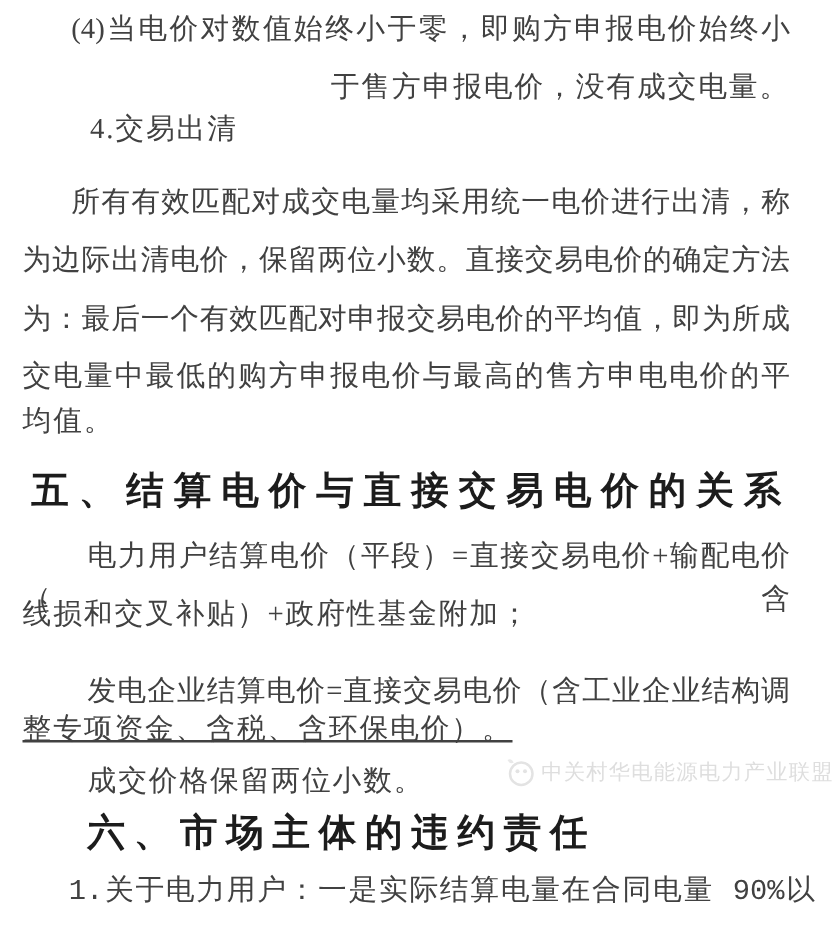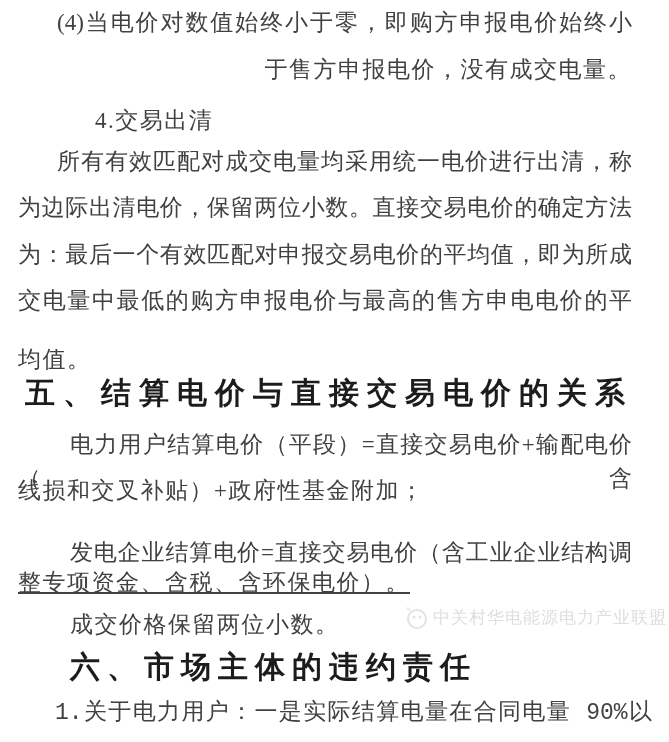--- a/index.html
+++ b/index.html
@@ -18,26 +18,26 @@
     letter-spacing:0; white-space:normal;
     text-align:justify; text-align-last:justify;
   }
   .heading {
     font-family:Liberation Sans, sans-serif;
     font-weight:bold; font-size:30px; line-height:38px;
     color:#1c1c1c; letter-spacing:8px; width:auto;
   }
   .l1 {top:6px;   text-indent:39px;}
   .l2 {top:53px;text-align:right;}
-  .l3 {top:104px;  left:72px; width:auto;margin-left:23px;}
+  .l3 {top:86px;  left:72px; width:auto;}
   .l4 {top:145px; text-indent:39px;}
   .l5 {top:191px;}
   .l6 {top:238px;}
   .l7 {top:284px;}
-  .l8 {top:343px; width:auto;}
+  .l8 {top:320px; width:auto;}
   .h1 {top:374px; left:25px;}
   .l10{top:428px; text-indent:52px;}
   .l11{top:474px; width:auto;}
   .l12{top:536px; text-indent:52px;}
   .l13{top:566px; width:auto;text-decoration:underline;}
   .l14{top:608px; left:70px; width:auto;}
   .h2 {top:648px; left:70px; letter-spacing:7px;}
   .l16{top:696px; left:55px; width:597px;font-family:Liberation Mono, monospace;}
   .watermark {
     position:absolute; left:403px; top:604px;

